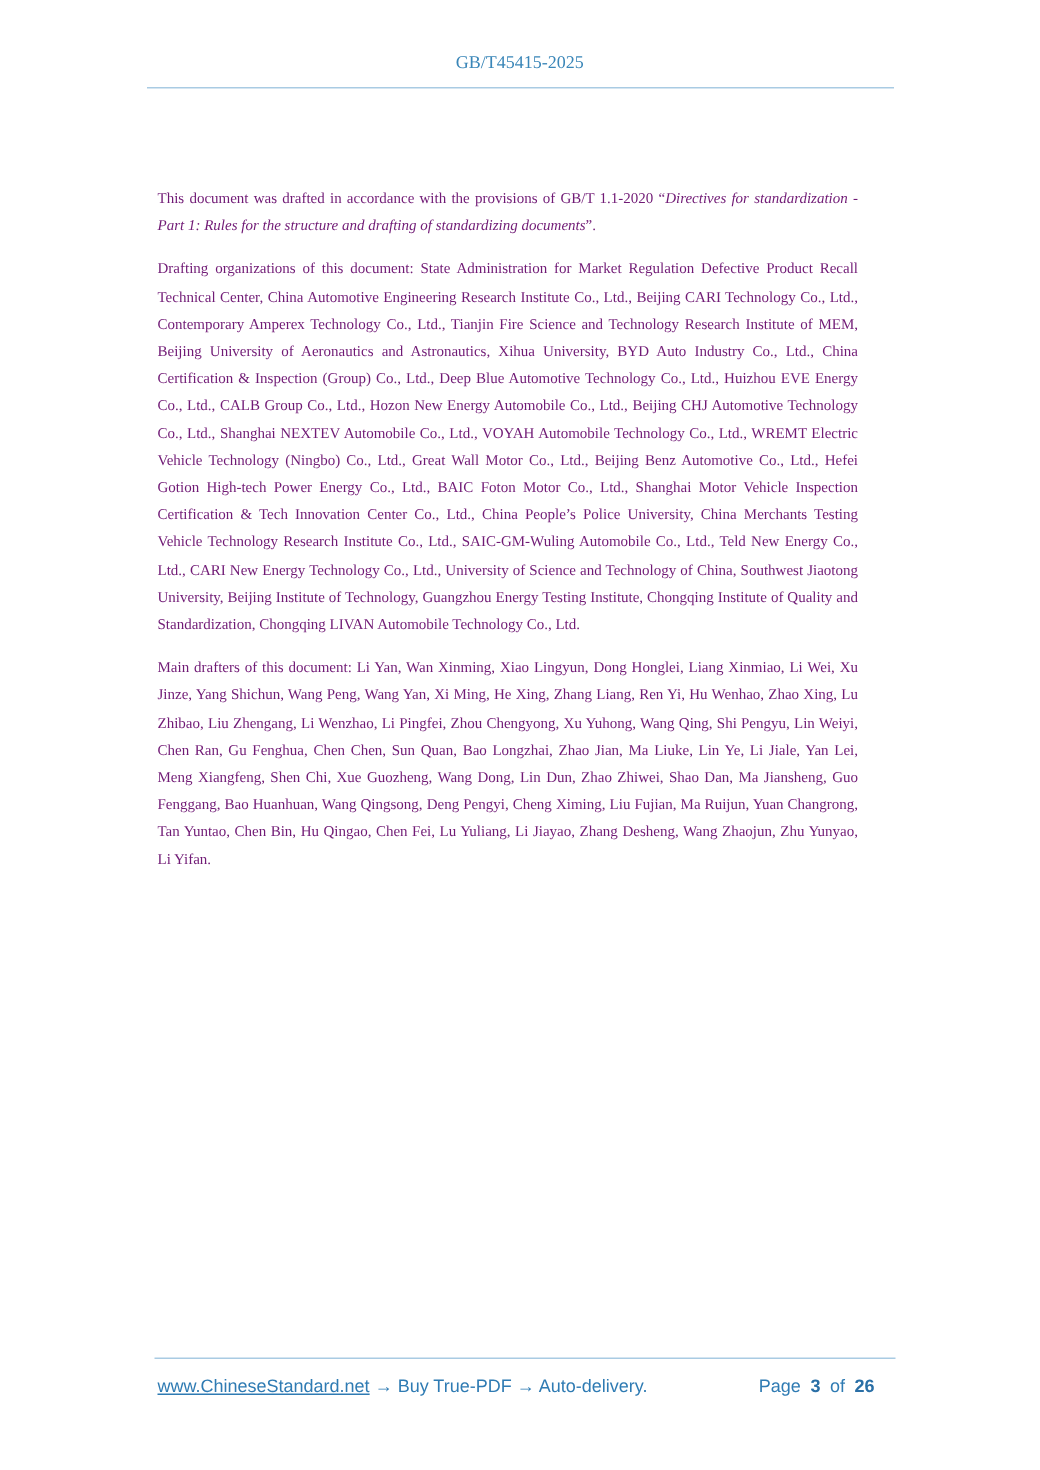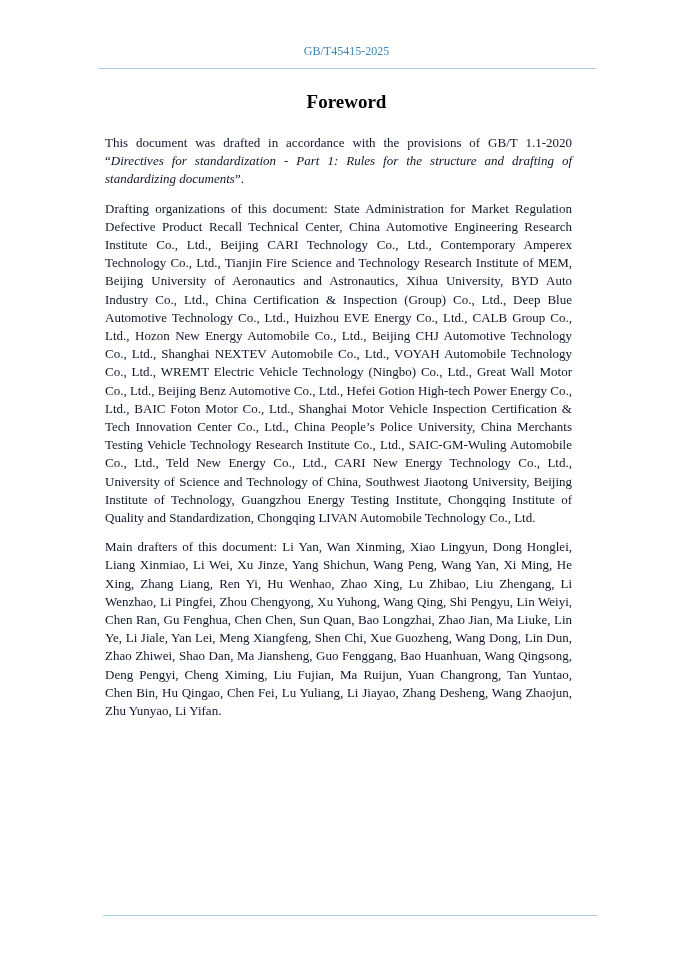--- a/index.html
+++ b/index.html
@@ -10,21 +10,21 @@
     body {
       width: 693px;
       height: 980px;
       position: relative;
       overflow: hidden;
       font-family: "Liberation Serif", serif;
       color: #111111;
     }
     .page {
       position: absolute;
-      left: 0; top: 10px;
+      left: 0; top: 0;
       width: 693px;
       height: 896px;
     }
     .header-code {
       position: absolute;
       top: 34px;
       left: 0;
       width: 693px;
       text-align: center;
       font-size: 12px;
@@ -50,24 +50,24 @@
       color: #000;
     }
     .body {
       position: absolute;
       top: 124px;
       left: 105px;
       width: 483px;
     }
     .para {
       margin: 0 16px 11px 0;
-      font-size: 13px;
+      font-size: 10px;
       line-height: 18.2px;
       text-align: justify;
-      color: #0f172a;
+      color: #701a75;
     }
     .para .it { font-style: italic; }
     .footer-rule {
       position: absolute;
       top: 905px;
       left: 103px;
       width: 494px;
       border-top: 1px solid #a9cbe3;
     }
     .footer {
@@ -90,28 +90,38 @@
     .footer .pg span { margin: 0 3px; }
   </style>
 </head>
 <body>
 
 <div class="page">
 
   <div class="header-code">GB/T45415-2025</div>
   <div class="header-rule"></div>
 
-  <div class="title">Foreword</div>
 
   <div class="body">
     <p class="para"><span>This document was drafted in accordance with the provisions of GB/T 1.1-2020 “</span><span class="it">Directives for standardization - Part 1: Rules for the structure and drafting of standardizing documents</span><span>”.</span></p>
 
 
 
     <p class="para">Drafting organizations of this document: State Administration for Market Regulation Defective Product Recall Technical Center, China Automotive Engineering Research Institute Co., Ltd., Beijing CARI Technology Co., Ltd., Contemporary Amperex Technology Co., Ltd., Tianjin Fire Science and Technology Research Institute of MEM, Beijing University of Aeronautics and Astronautics, Xihua University, BYD Auto Industry Co., Ltd., China Certification &amp; Inspection (Group) Co., Ltd., Deep Blue Automotive Technology Co., Ltd., Huizhou EVE Energy Co., Ltd., CALB Group Co., Ltd., Hozon New Energy Automobile Co., Ltd., Beijing CHJ Automotive Technology Co., Ltd., Shanghai NEXTEV Automobile Co., Ltd., VOYAH Automobile Technology Co., Ltd., WREMT Electric Vehicle Technology (Ningbo) Co., Ltd., Great Wall Motor Co., Ltd., Beijing Benz Automotive Co., Ltd., Hefei Gotion High-tech Power Energy Co., Ltd., BAIC Foton Motor Co., Ltd., Shanghai Motor Vehicle Inspection Certification &amp; Tech Innovation Center Co., Ltd., China People’s Police University, China Merchants Testing Vehicle Technology Research Institute Co., Ltd., SAIC-GM-Wuling Automobile Co., Ltd., Teld New Energy Co., Ltd., CARI New Energy Technology Co., Ltd., University of Science and Technology of China, Southwest Jiaotong University, Beijing Institute of Technology, Guangzhou Energy Testing Institute, Chongqing Institute of Quality and Standardization, Chongqing LIVAN Automobile Technology Co., Ltd.</p>
 
     <p class="para">Main drafters of this document: Li Yan, Wan Xinming, Xiao Lingyun, Dong Honglei, Liang Xinmiao, Li Wei, Xu Jinze, Yang Shichun, Wang Peng, Wang Yan, Xi Ming, He Xing, Zhang Liang, Ren Yi, Hu Wenhao, Zhao Xing, Lu Zhibao, Liu Zhengang, Li Wenzhao, Li Pingfei, Zhou Chengyong, Xu Yuhong, Wang Qing, Shi Pengyu, Lin Weiyi, Chen Ran, Gu Fenghua, Chen Chen, Sun Quan, Bao Longzhai, Zhao Jian, Ma Liuke, Lin Ye, Li Jiale, Yan Lei, Meng Xiangfeng, Shen Chi, Xue Guozheng, Wang Dong, Lin Dun, Zhao Zhiwei, Shao Dan, Ma Jiansheng, Guo Fenggang, Bao Huanhuan, Wang Qingsong, Deng Pengyi, Cheng Ximing, Liu Fujian, Ma Ruijun, Yuan Changrong, Tan Yuntao, Chen Bin, Hu Qingao, Chen Fei, Lu Yuliang, Li Jiayao, Zhang Desheng, Wang Zhaojun, Zhu Yunyao, Li Yifan.</p>
   </div>
 
   <div class="footer-rule"></div>
 
+  <div class="footer">
+    <div>
+      <a href="#">www.ChineseStandard.net</a><span> → Buy True-PDF → Auto-delivery.</span>
+    </div>
+    <div class="pg">
+      <span>Page</span>
+      <b>3</b>
+      <span>of</span>
+      <b>26</b>
+    </div>
+  </div>
 
 </div>
 
 </body></html>

